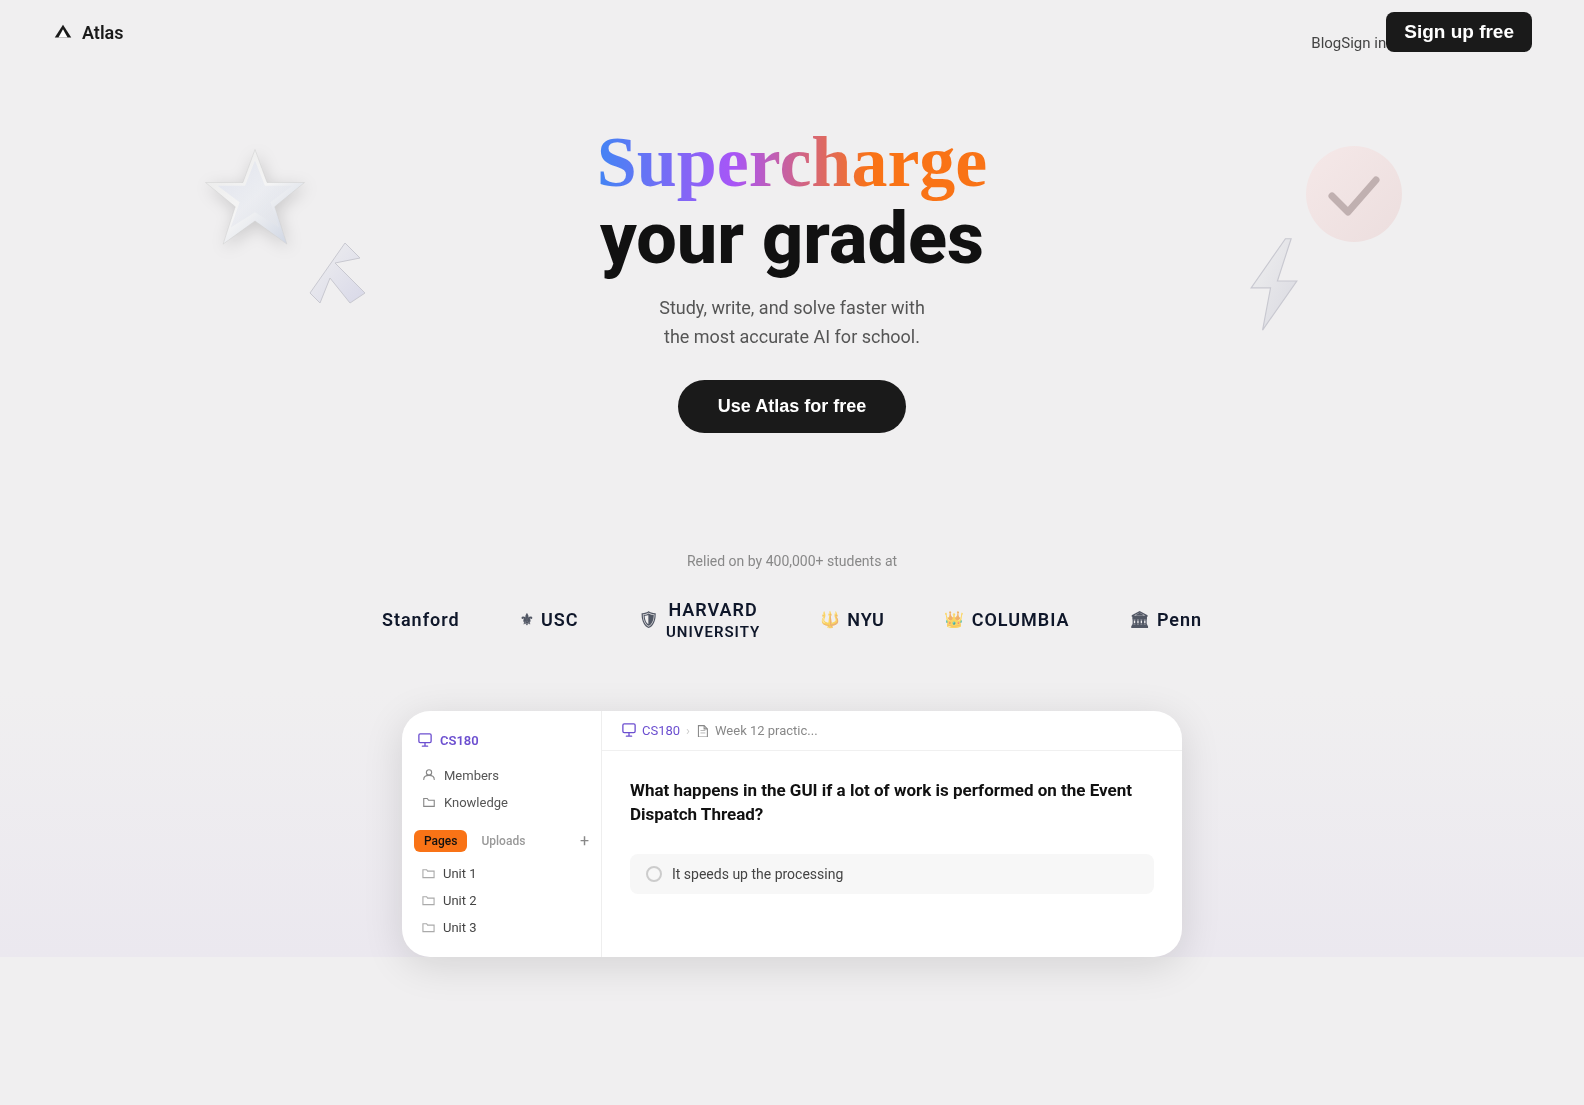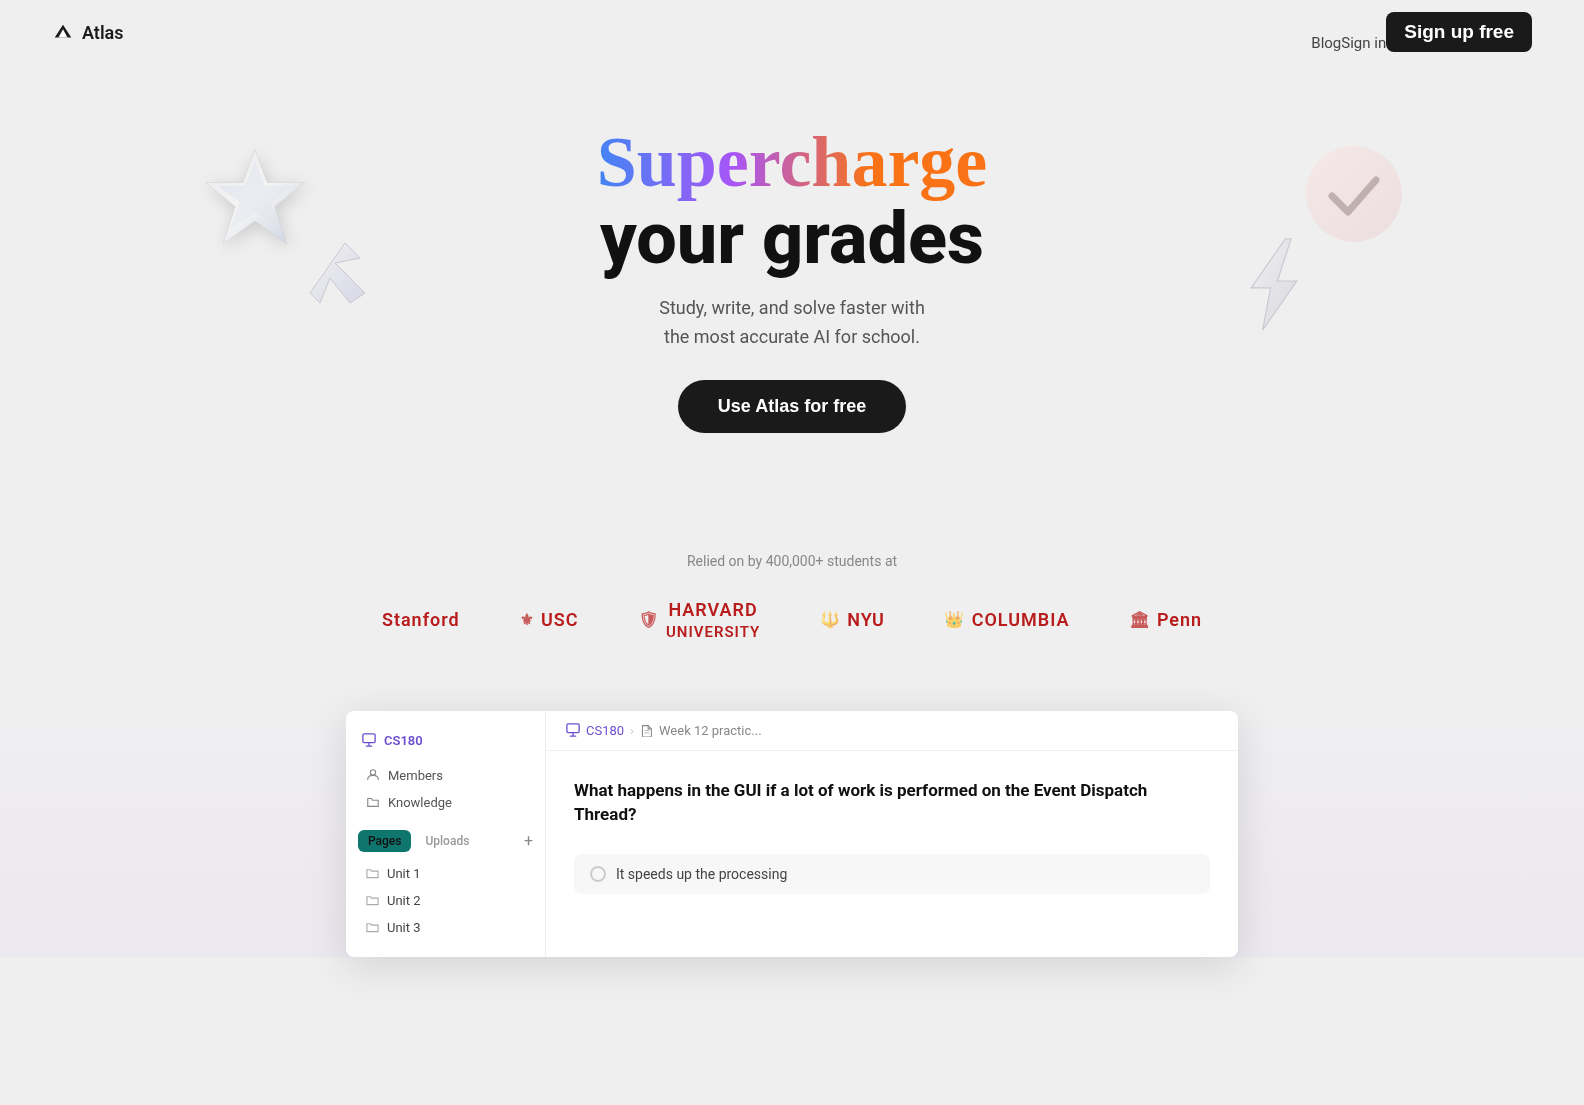--- a/index.html
+++ b/index.html
@@ -142,44 +142,44 @@
     }
     .universities-logos {
       display: flex;
       align-items: center;
       justify-content: center;
       gap: 60px;
       flex-wrap: wrap;
     }
     .uni-logo {
       font-size: 18px;
-      color: #b91c1c;
+      color: #0f172a;
       font-weight: 600;
       letter-spacing: 1px;
       display: flex;
       align-items: center;
       gap: 6px;
     }
     .uni-logo .uni-icon {
       font-size: 16px;
       opacity: 0.7;
     }
 
     
     .demo-section {
       display: flex;
       justify-content: center;
       padding: 20px 40px 0;
       background: linear-gradient(to bottom, #f0eff0, #ebe8ef);
     }
     .demo-card {
       background: #fff;
-      border-radius: 8px;
+      border-radius: 28px;
       box-shadow: 0 8px 40px rgba(0,0,0,0.12);
-      width: 892px;
+      width: 780px;
       overflow: hidden;
       display: flex;
     }
 
     
     .demo-sidebar {
       width: 200px;
       border-right: 1px solid #eee;
       padding: 16px 0;
       flex-shrink: 0;
@@ -219,21 +219,21 @@
       gap: 4px;
       margin-top: 6px;
     }
     .demo-sidebar-tab {
       padding: 4px 10px;
       border-radius: 6px;
       font-size: 12px;
       font-weight: 500;
     }
     .demo-sidebar-tab.active {
-      background: #0f766e;
+      background: #f97316;
       color: #111;
     }
     .demo-sidebar-tab.inactive {
       color: #999;
     }
     .demo-sidebar-add {
       margin-left: auto;
       color: #888;
       font-size: 16px;
       cursor: pointer;

